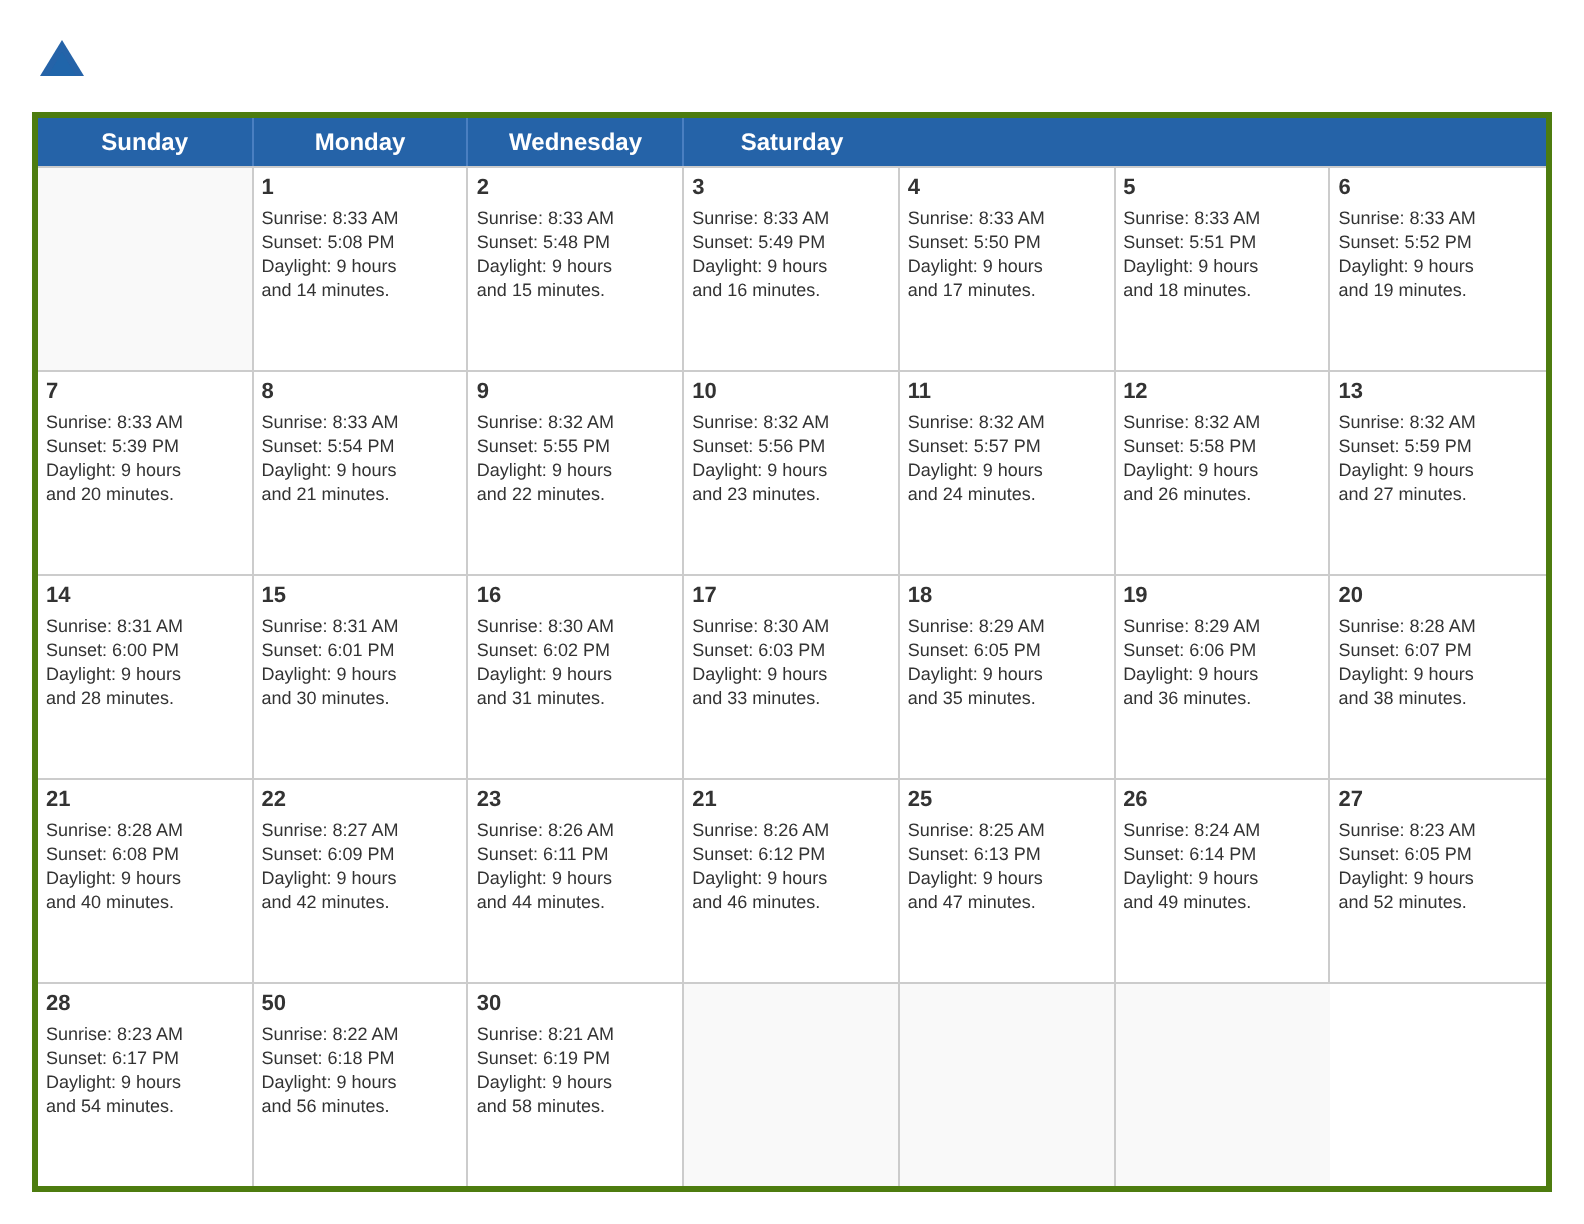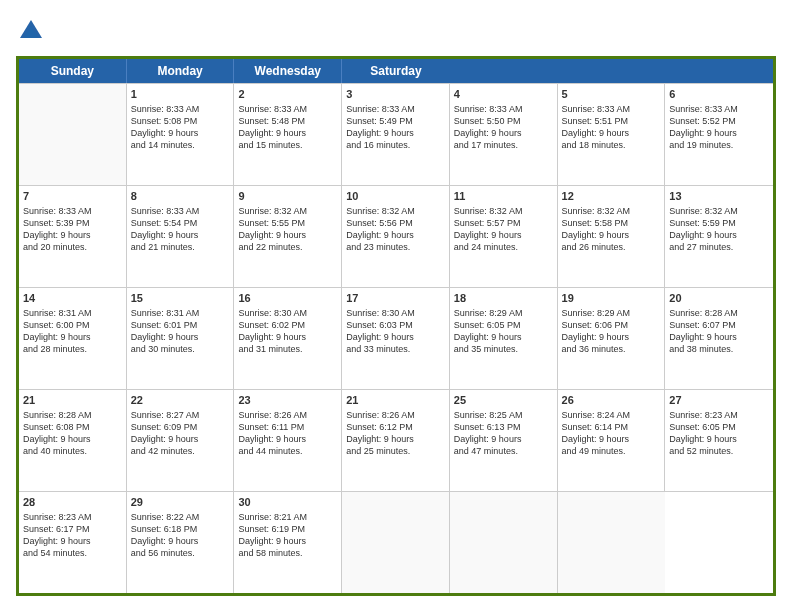--- a/index.html
+++ b/index.html
@@ -309,21 +309,21 @@
             <div class="cell-line">Sunrise: 8:26 AM</div>
             <div class="cell-line">Sunset: 6:11 PM</div>
             <div class="cell-line">Daylight: 9 hours</div>
             <div class="cell-line">and 44 minutes.</div>
           </div>
           <div class="cal-cell">
             <div class="day-num">21</div>
             <div class="cell-line">Sunrise: 8:26 AM</div>
             <div class="cell-line">Sunset: 6:12 PM</div>
             <div class="cell-line">Daylight: 9 hours</div>
-            <div class="cell-line">and 25 minutes.</div>
+            <div class="cell-line">and 46 minutes.</div>
           </div>
           <div class="cal-cell">
             <div class="day-num">25</div>
             <div class="cell-line">Sunrise: 8:25 AM</div>
             <div class="cell-line">Sunset: 6:13 PM</div>
             <div class="cell-line">Daylight: 9 hours</div>
             <div class="cell-line">and 47 minutes.</div>
           </div>
           <div class="cal-cell">
             <div class="day-num">26</div>
@@ -342,21 +342,21 @@
         </div>
         <div class="cal-row">
           <div class="cal-cell">
             <div class="day-num">28</div>
             <div class="cell-line">Sunrise: 8:23 AM</div>
             <div class="cell-line">Sunset: 6:17 PM</div>
             <div class="cell-line">Daylight: 9 hours</div>
             <div class="cell-line">and 54 minutes.</div>
           </div>
           <div class="cal-cell">
-            <div class="day-num">29</div>
+            <div class="day-num">50</div>
             <div class="cell-line">Sunrise: 8:22 AM</div>
             <div class="cell-line">Sunset: 6:18 PM</div>
             <div class="cell-line">Daylight: 9 hours</div>
             <div class="cell-line">and 56 minutes.</div>
           </div>
           <div class="cal-cell">
             <div class="day-num">30</div>
             <div class="cell-line">Sunrise: 8:21 AM</div>
             <div class="cell-line">Sunset: 6:19 PM</div>
             <div class="cell-line">Daylight: 9 hours</div>

